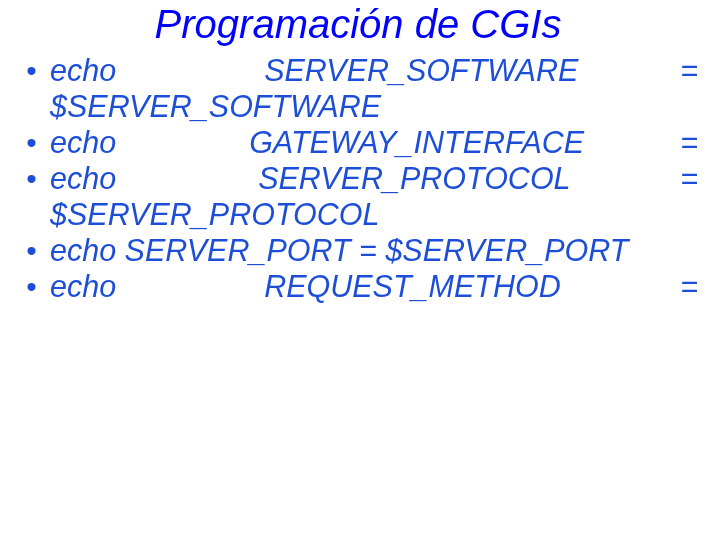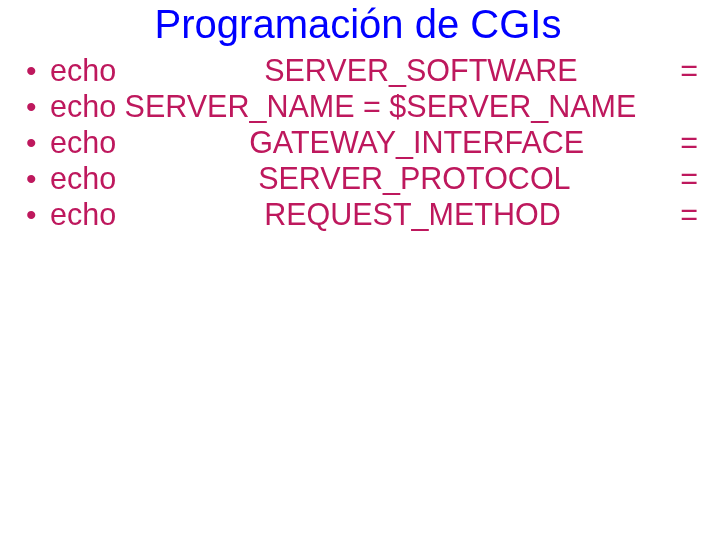--- a/index.html
+++ b/index.html
@@ -9,32 +9,33 @@
     height: 540px;
     background: #ffffff;
     font-family: Arial, Helvetica, sans-serif;
     overflow: hidden;
   }
   .slide {
     position: relative;
     width: 716px;
     height: 540px;
     box-sizing: border-box;
+    font-style: italic;
   }
   .title {
     color: #0000ff;
     font-size: 40px;
     text-align: center;
     padding-top: 2px;
     padding-bottom: 6px;
     font-weight: 400;
   }
   .content {
     padding: 0 18px 0 22px;
-    color: #be185d;
+    color: #1d4ed8;
     font-size: 30.5px;
     line-height: 1.18;
   }
   ul.bullets {
     list-style: none;
     margin: 0;
     padding: 0;
   }
   ul.bullets > li {
     position: relative;
@@ -76,44 +77,46 @@
   <div class="content">
     <ul class="bullets">
 
       <li>
         <div class="row">
           <span class="left">
             <span>echo</span><span class="gap g1"></span><span>SERVER_SOFTWARE</span>
           </span>
           <span class="right">=</span>
         </div>
+        <div>$SERVER_SOFTWARE</div>
       </li>
 
-      <li>
-        <span>echo SERVER_NAME = $SERVER_NAME</span>
-      </li>
 
       <li>
         <div class="row">
           <span class="left">
             <span>echo</span><span class="gap g2"></span><span>GATEWAY_INTERFACE</span>
           </span>
           <span class="right">=</span>
         </div>
       </li>
 
       <li>
         <div class="row">
           <span class="left">
             <span>echo</span><span class="gap g3"></span><span>SERVER_PROTOCOL</span>
           </span>
           <span class="right">=</span>
         </div>
+        <div>$SERVER_PROTOCOL</div>
       </li>
 
+      <li>
+        <span>echo SERVER_PORT = $SERVER_PORT</span>
+      </li>
 
       <li>
         <div class="row">
           <span class="left">
             <span>echo</span><span class="gap g4"></span><span>REQUEST_METHOD</span>
           </span>
           <span class="right">=</span>
         </div>
       </li>
 

